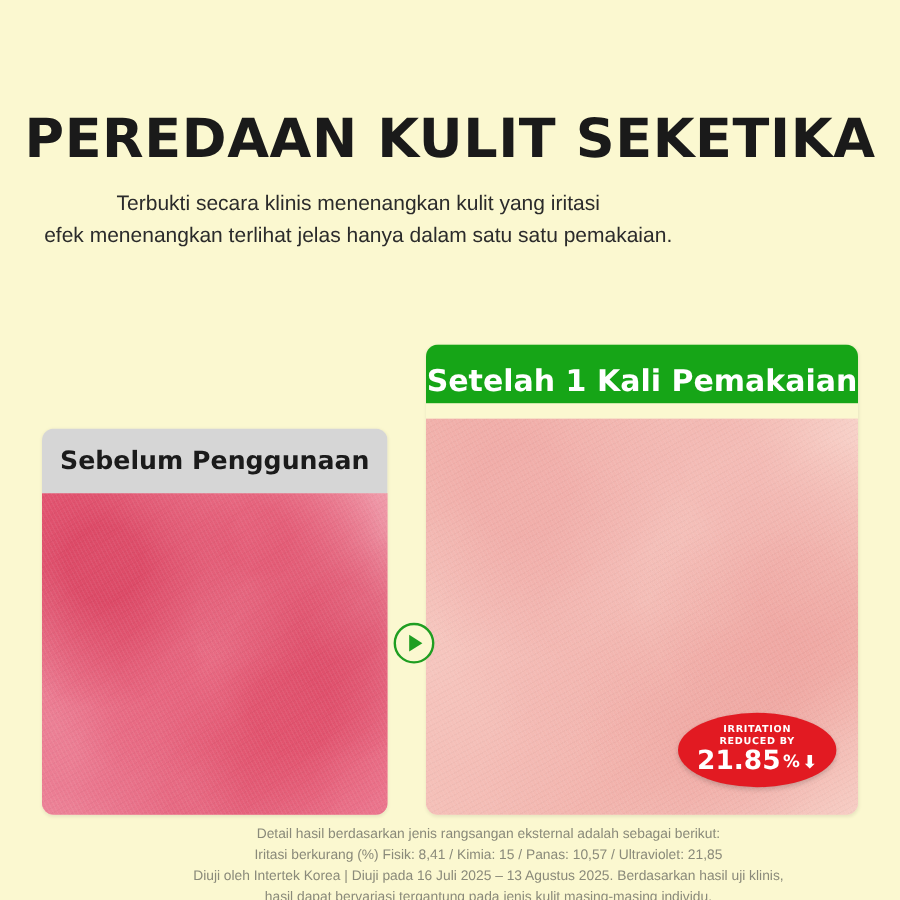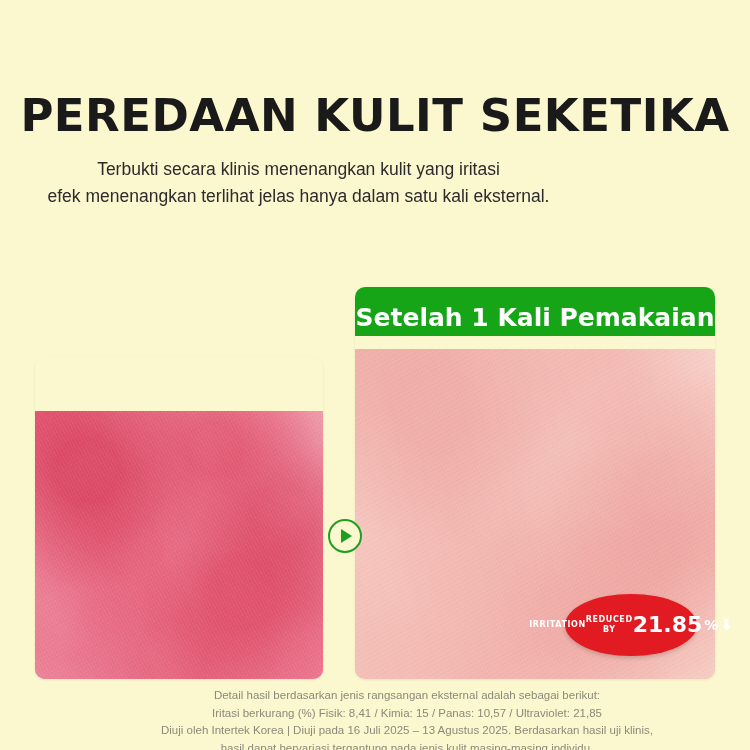--- a/index.html
+++ b/index.html
@@ -169,21 +169,21 @@
   .result-badge {
     position: absolute;
     left: 565px;
     top: 562px;
     width: 132px;
     height: 62px;
     background: #E21A22;
     border-radius: 50% / 50%;
     box-shadow: 0 2px 4px rgba(0,0,0,0.18);
     display: flex;
-    flex-direction: row;
+    flex-direction: column;
     align-items: center;
     justify-content: center;
     color: #FFFFFF;
     text-align: center;
   }
   .result-badge .cap {
     font-size: 8px;
     font-weight: bold;
     letter-spacing: 0.6px;
     line-height: 10px;
@@ -218,24 +218,25 @@
 </style>
 </head>
 <body>
 
 <div class="page">
 
   <div class="headline">PEREDAAN KULIT SEKETIKA</div>
 
   <div class="subcopy">
     <div>Terbukti secara klinis menenangkan kulit yang iritasi</div>
-    <div>efek menenangkan terlihat jelas hanya dalam satu kali eksternal.</div>
+    <div>efek menenangkan terlihat jelas hanya dalam satu satu pemakaian.</div>
   </div>
 
   <div class="panel panel-before">
+    <div class="panel-label label-before">Sebelum Penggunaan</div>
     <div class="skin skin-before">
       <div class="grain"></div>
     </div>
   </div>
 
   <div class="panel panel-after">
     <div class="panel-label label-after">Setelah 1 Kali Pemakaian</div>
     <div class="skin skin-after">
       <div class="grain"></div>
     </div>

